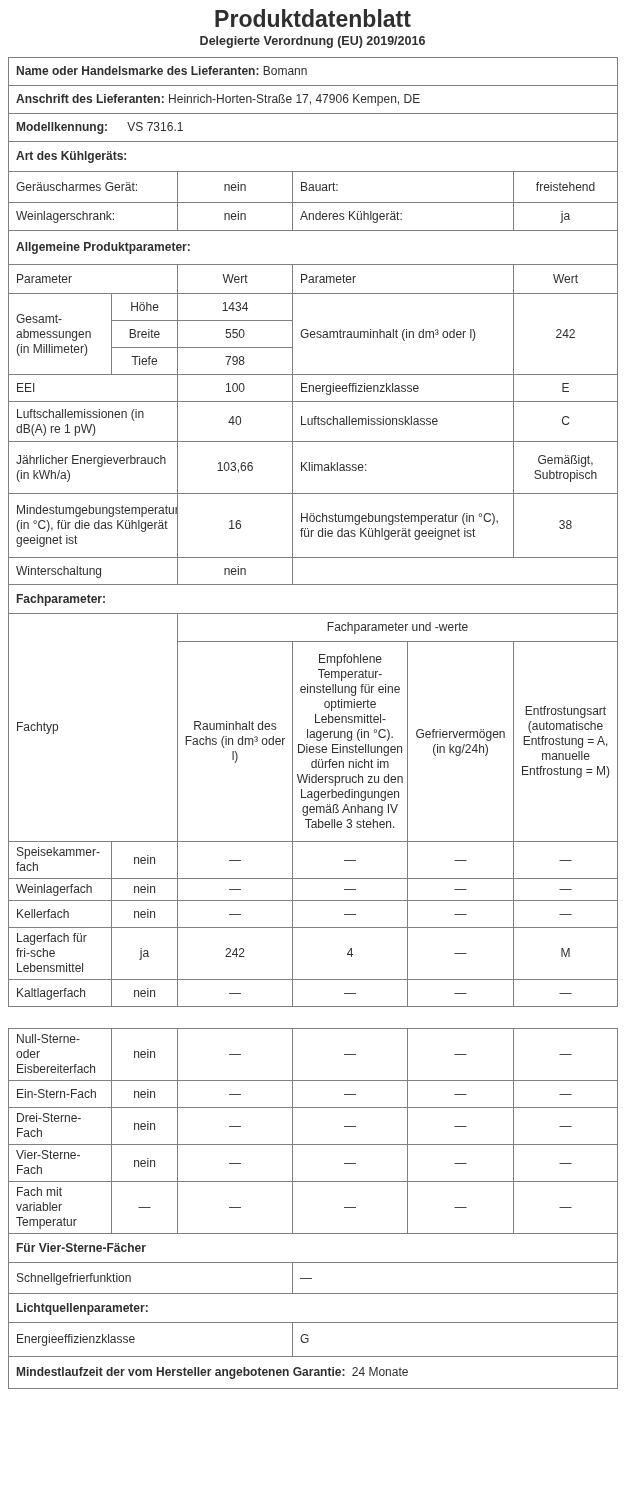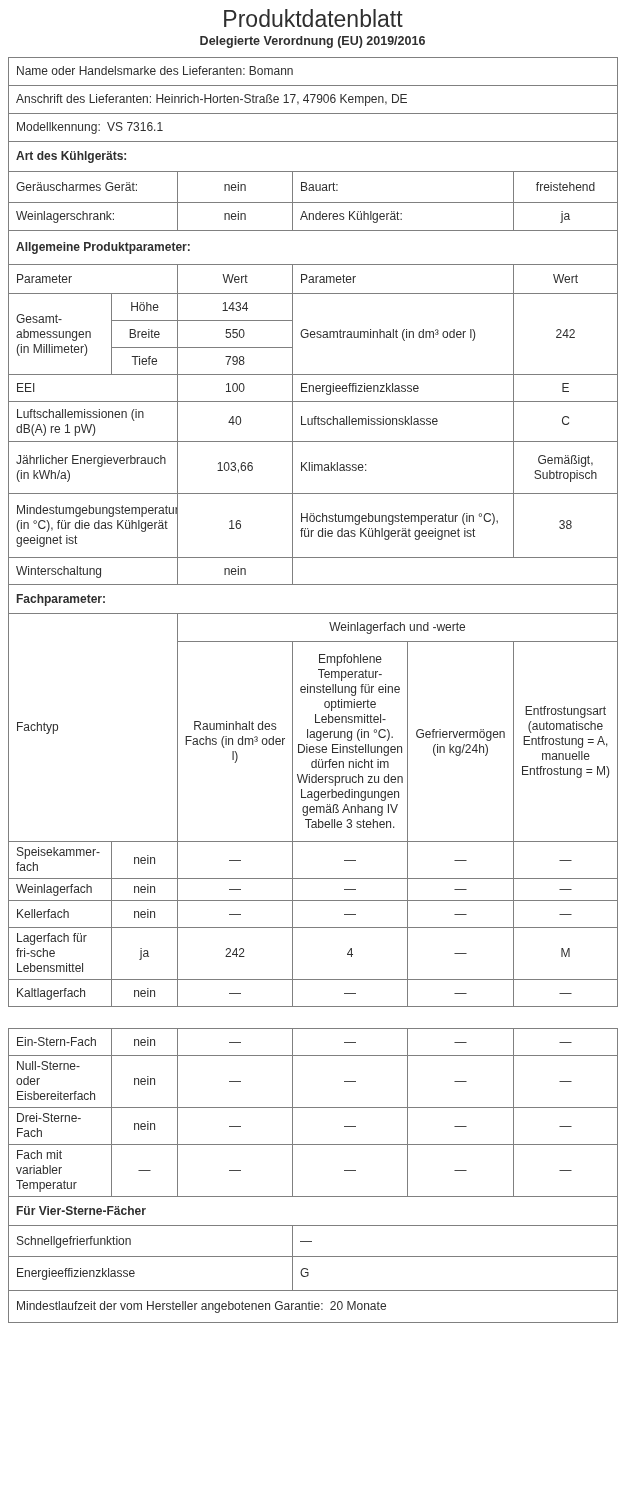--- a/index.html
+++ b/index.html
@@ -4,41 +4,41 @@
 <style>
   * { box-sizing: border-box; }
   html, body { margin: 0; padding: 0; background: #ffffff; }
   body {
     width: 625px;
     font-family: "Liberation Sans", sans-serif;
     color: #2f2f2f;
   }
   .page { padding: 4px 8px 6px 8px; }
   .doc-title {
-    text-align: center; font-size: 23px; font-weight: normal;
+    text-align: center; font-size: 23px; font-weight: bold;
     margin: 2px 0 1px 0; letter-spacing: 0px;
   }
   .doc-subtitle {
     text-align: center; font-size: 12.5px; font-weight: bold;
     margin: 0 0 9px 0;
   }
   table {
     border-collapse: collapse; width: 609px; table-layout: fixed;
     font-size: 12px; line-height: 1.25;
   }
   td {
     border: 1px solid #808080;
     padding: 3px 7px;
     vertical-align: middle;
     overflow: hidden;
   }
   td.lbl { text-align: left; }
   td.ctr { text-align: center; }
   td.sec { font-weight: bold; }
-  .b { font-weight: normal; }
+  .b { font-weight: bold; }
   .gap { height: 21px; }
   td.hdrcell { text-align: center; padding: 2px 3px; }
 </style>
 </head>
 <body>
 
 <div class="page">
 
   <div class="doc-title">Produktdatenblatt</div>
   <div class="doc-subtitle">Delegierte Verordnung (EU) 2019/2016</div>
@@ -62,21 +62,21 @@
     </tr>
     <tr style="height:28px">
       <td class="lbl" colspan="6">
         <span class="b">Anschrift des Lieferanten:</span>
         <span>Heinrich-Horten-Straße 17, 47906 Kempen, DE</span>
       </td>
     </tr>
     <tr style="height:28px">
       <td class="lbl" colspan="6">
         <span class="b">Modellkennung:</span>
-        <span style="margin-left:3px">VS 7316.1</span>
+        <span style="margin-left:16px">VS 7316.1</span>
       </td>
     </tr>
 
     <tr style="height:30px">
       <td class="lbl sec" colspan="6">Art des Kühlgeräts:</td>
     </tr>
     <tr style="height:31px">
       <td class="lbl" colspan="2">Geräuscharmes Gerät:</td>
       <td class="ctr">nein</td>
       <td class="lbl" colspan="2">Bauart:</td>
@@ -143,21 +143,21 @@
       <td class="lbl" colspan="2">Winterschaltung</td>
       <td class="ctr">nein</td>
       <td colspan="3"></td>
     </tr>
 
     <tr style="height:29px">
       <td class="lbl sec" colspan="6">Fachparameter:</td>
     </tr>
     <tr style="height:28px">
       <td class="lbl" colspan="2" rowspan="2">Fachtyp</td>
-      <td class="ctr" colspan="4">Weinlagerfach und -werte</td>
+      <td class="ctr" colspan="4">Fachparameter und -werte</td>
     </tr>
     <tr style="height:200px">
       <td class="hdrcell">Rauminhalt des Fachs (in dm³ oder l)</td>
       <td class="hdrcell">Empfohlene Temperatur-einstellung für eine optimierte Lebensmittel-lagerung (in °C). Diese Einstellungen dürfen nicht im Widerspruch zu den Lagerbedingungen gemäß Anhang IV Tabelle 3 stehen.</td>
       <td class="hdrcell">Gefriervermögen (in kg/24h)</td>
       <td class="hdrcell">Entfrostungsart (automatische Entfrostung = A, manuelle Entfrostung = M)</td>
     </tr>
 
     <tr style="height:37px">
       <td class="lbl">Speisekammer-fach</td>
@@ -208,38 +208,46 @@
     <colgroup>
       <col style="width:103px">
         <col style="width:66px">
         <col style="width:115px">
       <col style="width:115px">
         <col style="width:106px">
         <col style="width:104px">
     </colgroup>
 
     <tbody>
-        <tr style="height:27px">
+        <tr style="height:38px">
+      <td class="lbl">Null-Sterne- oder Eisbereiterfach</td>
+      <td class="ctr">nein</td>
+      <td class="ctr">—</td>
+      <td class="ctr">—</td>
+      <td class="ctr">—</td>
+      <td class="ctr">—</td>
+    </tr>
+    <tr style="height:27px">
       <td class="lbl">Ein-Stern-Fach</td>
       <td class="ctr">nein</td>
       <td class="ctr">—</td>
       <td class="ctr">—</td>
       <td class="ctr">—</td>
       <td class="ctr">—</td>
     </tr>
-    <tr style="height:38px">
-      <td class="lbl">Null-Sterne- oder Eisbereiterfach</td>
-      <td class="ctr">nein</td>
-      <td class="ctr">—</td>
-      <td class="ctr">—</td>
-      <td class="ctr">—</td>
-      <td class="ctr">—</td>
-    </tr>
     <tr style="height:27px">
       <td class="lbl">Drei-Sterne-Fach</td>
+      <td class="ctr">nein</td>
+      <td class="ctr">—</td>
+      <td class="ctr">—</td>
+      <td class="ctr">—</td>
+      <td class="ctr">—</td>
+    </tr>
+    <tr style="height:27px">
+      <td class="lbl">Vier-Sterne-Fach</td>
       <td class="ctr">nein</td>
       <td class="ctr">—</td>
       <td class="ctr">—</td>
       <td class="ctr">—</td>
       <td class="ctr">—</td>
     </tr>
     <tr style="height:38px">
       <td class="lbl">Fach mit variabler Temperatur</td>
       <td class="ctr">—</td>
       <td class="ctr">—</td>
@@ -249,28 +257,31 @@
     </tr>
 
     <tr style="height:29px">
       <td class="lbl sec" colspan="6">Für Vier-Sterne-Fächer</td>
     </tr>
     <tr style="height:31px">
       <td class="lbl" colspan="3">Schnellgefrierfunktion</td>
       <td class="lbl" colspan="3">—</td>
     </tr>
 
+    <tr style="height:29px">
+      <td class="lbl sec" colspan="6">Lichtquellenparameter:</td>
+    </tr>
     <tr style="height:34px">
       <td class="lbl" colspan="3">Energieeffizienzklasse</td>
       <td class="lbl" colspan="3">G</td>
     </tr>
 
     <tr style="height:32px">
       <td class="lbl" colspan="6">
         <span class="b">Mindestlaufzeit der vom Hersteller angebotenen Garantie:</span>
-        <span style="margin-left:3px">20 Monate</span>
+        <span style="margin-left:3px">24 Monate</span>
       </td>
     </tr>
 
   </tbody>
     </table>
 
 </div>
 
 </body></html>

